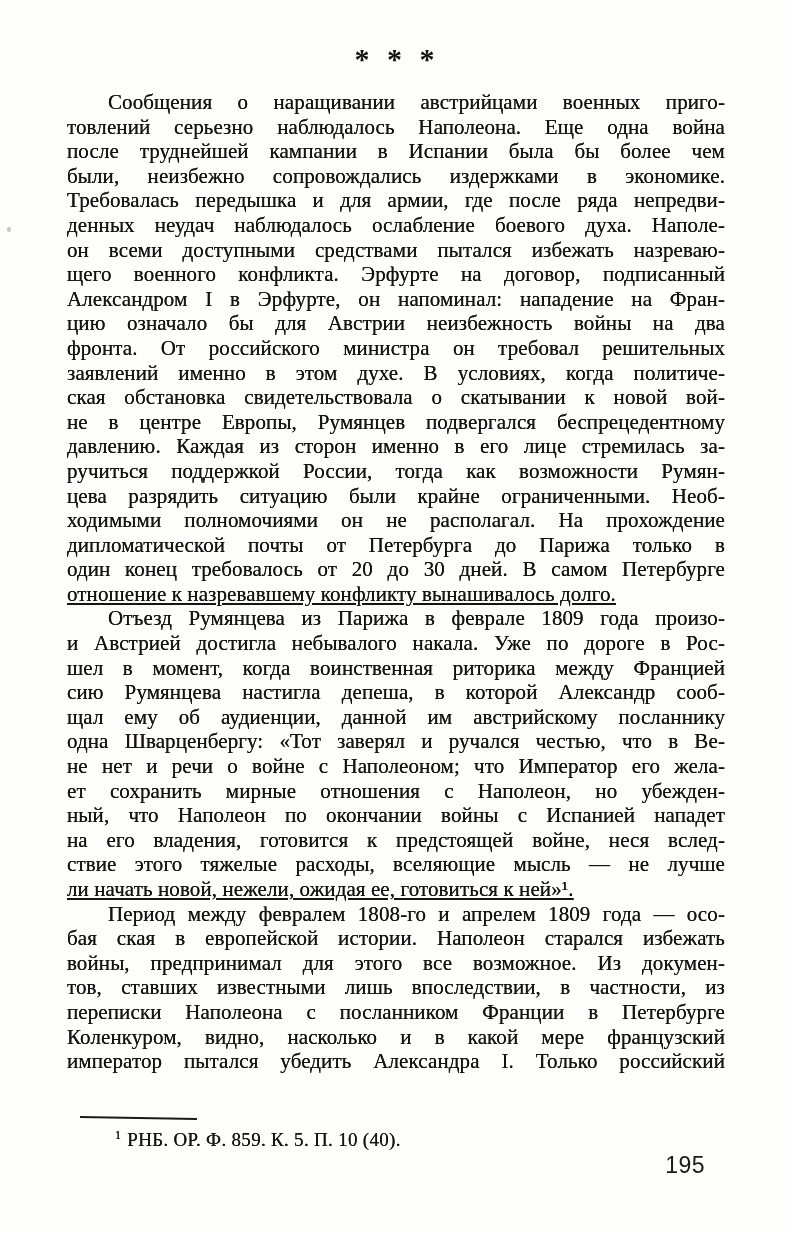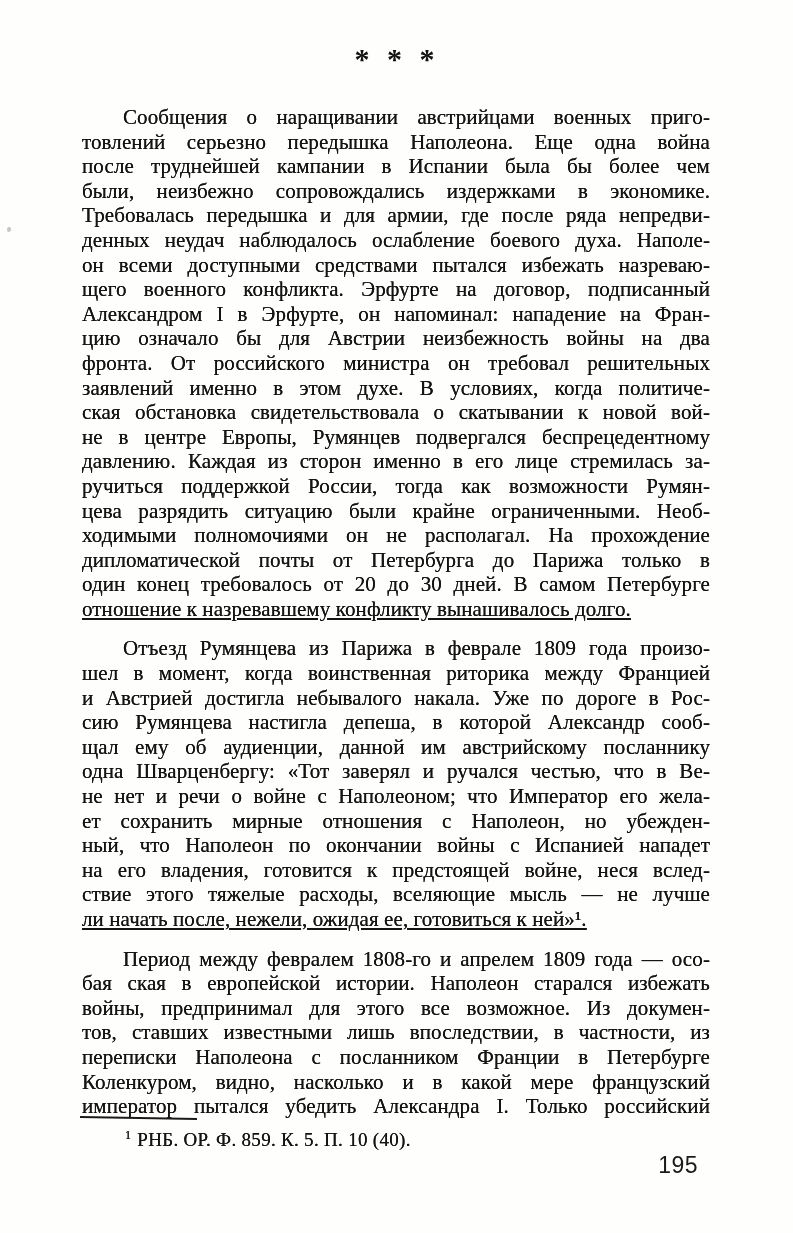--- a/index.html
+++ b/index.html
@@ -34,60 +34,60 @@
   .body-text {
     position: absolute;
     left: 67px;
     top: 90px;
     width: 658px;
     font-size: 21px;
     line-height: 24.6px;
     letter-spacing: 0.1px;
     text-shadow: 0 0 0.4px currentColor; 
   }
-  .paragraph { margin: 15px; }
+  .paragraph { margin: 0; }
   .line {
     text-align: justify;
     text-align-last: justify;
     white-space: normal;
   }
   .line.first { text-indent: 41px; }
   .line.last { text-align-last: left; text-decoration: underline; }
   
   .footnote-rule {
     position: absolute;
     left: 80px;
     top: 1117px;
     width: 117px;
     height: 2px;
     background: #1c1a18;
     transform: rotate(1.1deg);
   }
   .footnote {
     position: absolute;
-    left: 77px;
+    left: 67px;
     top: 1128px;
     width: 658px;
     font-size: 19px;
     line-height: 23px;
     text-indent: 48px;
     letter-spacing: 0.3px;
     text-shadow: 0 0 0.3px currentColor;
   }
   .footnote sup {
     font-size: 12px;
     line-height: 0;
     vertical-align: super;
     margin-right: 6px;
   }
   
   .page-number {
     position: absolute;
     top: 1152px;
-    right: 95px;
+    right: 88px;
     font-family: "Liberation Sans", "DejaVu Sans", sans-serif;
     font-size: 23px;
     letter-spacing: 0.5px;
     color: #1a1a1a;
   }
   
   .speck {
     position: absolute;
     left: 7px;
     top: 227px;
@@ -101,21 +101,21 @@
 </head>
 <body>
 
 <div class="page">
 
   <div class="divider">* * *</div>
 
   <main class="body-text">
       <div class="paragraph">
         <div class="line first">Сообщения о наращивании австрийцами военных приго-</div>
-        <div class="line">товлений серьезно передышка Наполеона. Еще одна война</div>
+        <div class="line">товлений серьезно наблюдалось Наполеона. Еще одна война</div>
         <div class="line">после труднейшей кампании в Испании была бы более чем</div>
         <div class="line">были, неизбежно сопровождались издержками в экономике.</div>
         <div class="line">Требовалась передышка и для армии, где после ряда непредви-</div>
         <div class="line">денных неудач наблюдалось ослабление боевого духа. Наполе-</div>
         <div class="line">он всеми доступными средствами пытался избежать назреваю-</div>
         <div class="line">щего военного конфликта. Эрфурте на договор, подписанный</div>
         <div class="line">Александром I в Эрфурте, он напоминал: нападение на Фран-</div>
         <div class="line">цию означало бы для Австрии неизбежность войны на два</div>
         <div class="line">фронта. От российского министра он требовал решительных</div>
         <div class="line">заявлений именно в этом духе. В условиях, когда политиче-</div>
@@ -124,31 +124,31 @@
         <div class="line">давлению. Каждая из сторон именно в его лице стремилась за-</div>
         <div class="line">ручиться поддержкой России, тогда как возможности Румян-</div>
         <div class="line">цева разрядить ситуацию были крайне ограниченными. Необ-</div>
         <div class="line">ходимыми полномочиями он не располагал. На прохождение</div>
         <div class="line">дипломатической почты от Петербурга до Парижа только в</div>
         <div class="line">один конец требовалось от 20 до 30 дней. В самом Петербурге</div>
         <div class="line last">отношение к назревавшему конфликту вынашивалось долго.</div>
       </div>
       <div class="paragraph">
         <div class="line first">Отъезд Румянцева из Парижа в феврале 1809 года произо-</div>
+        <div class="line">и Австрией достигла небывалого накала. Уже по дороге в Рос-</div>
         <div class="line">шел в момент, когда воинственная риторика между Францией</div>
-        <div class="line">и Австрией достигла небывалого накала. Уже по дороге в Рос-</div>
         <div class="line">сию Румянцева настигла депеша, в которой Александр сооб-</div>
         <div class="line">щал ему об аудиенции, данной им австрийскому посланнику</div>
         <div class="line">одна Шварценбергу: «Тот заверял и ручался честью, что в Ве-</div>
         <div class="line">не нет и речи о войне с Наполеоном; что Император его жела-</div>
         <div class="line">ет сохранить мирные отношения с Наполеон, но убежден-</div>
         <div class="line">ный, что Наполеон по окончании войны с Испанией нападет</div>
         <div class="line">на его владения, готовится к предстоящей войне, неся вслед-</div>
         <div class="line">ствие этого тяжелые расходы, вселяющие мысль — не лучше</div>
-        <div class="line last">ли начать после, нежели, ожидая ее, готовиться к ней»¹.</div>
+        <div class="line last">ли начать новой, нежели, ожидая ее, готовиться к ней»¹.</div>
       </div>
       <div class="paragraph">
         <div class="line first">Период между февралем 1808-го и апрелем 1809 года — осо-</div>
         <div class="line">бая ская в европейской истории. Наполеон старался избежать</div>
         <div class="line">войны, предпринимал для этого все возможное. Из докумен-</div>
         <div class="line">тов, ставших известными лишь впоследствии, в частности, из</div>
         <div class="line">переписки Наполеона с посланником Франции в Петербурге</div>
         <div class="line">Коленкуром, видно, насколько и в какой мере французский</div>
         <div class="line">император пытался убедить Александра I. Только российский</div>
       </div>

